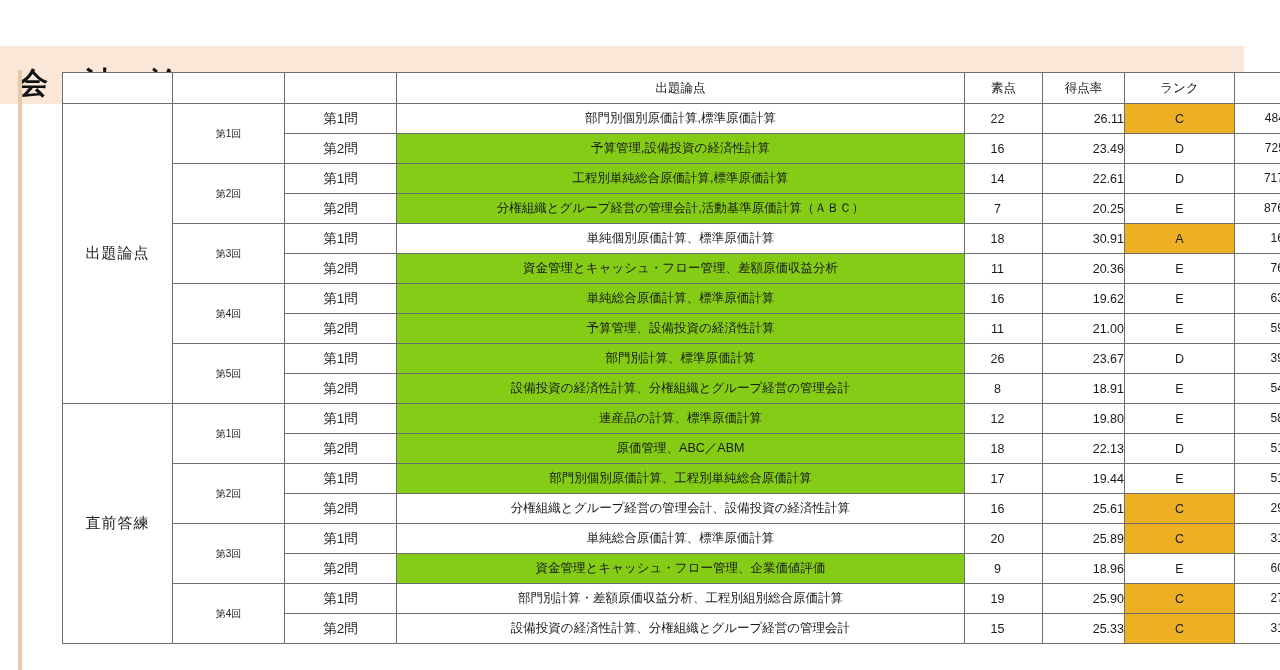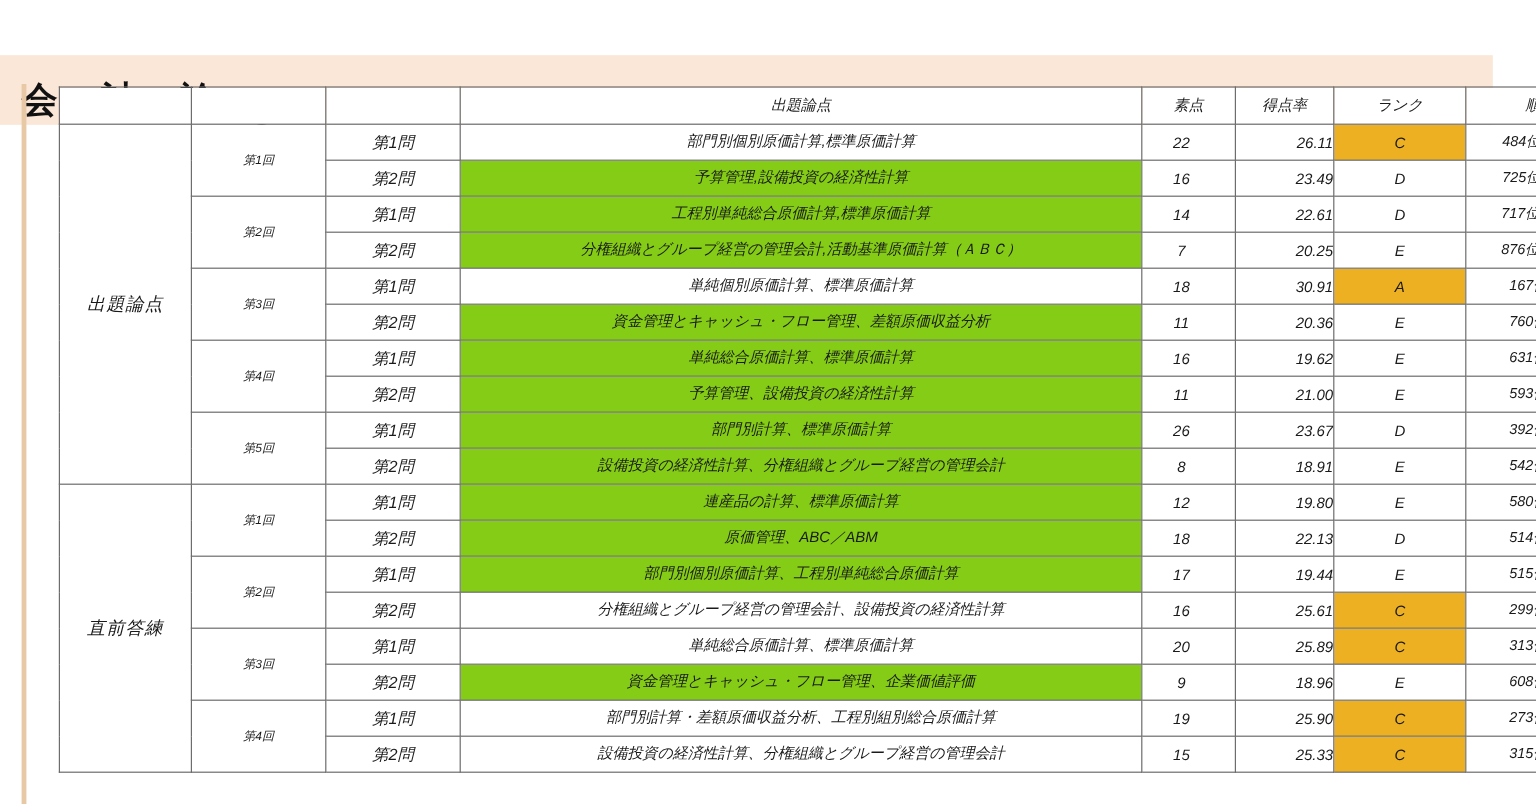--- a/index.html
+++ b/index.html
@@ -43,24 +43,23 @@
   .left-rule {
     position: absolute;
     left: 18px;
     top: 70px;
     width: 4px;
     height: 600px;
     background: #e8c9a6;
   }
   .table-wrap {
     position: absolute;
-    left: 49px;
+    left: 62px;
     top: 72px;
     width: 1172px;
-    font-style: italic;
   }
   table {
     border-collapse: collapse;
     table-layout: fixed;
     width: 1172px;
     font-size: 12.5px;
     color: #1a1a1a;
   }
   td, th {
     border: 1px solid #6d6d6d;

